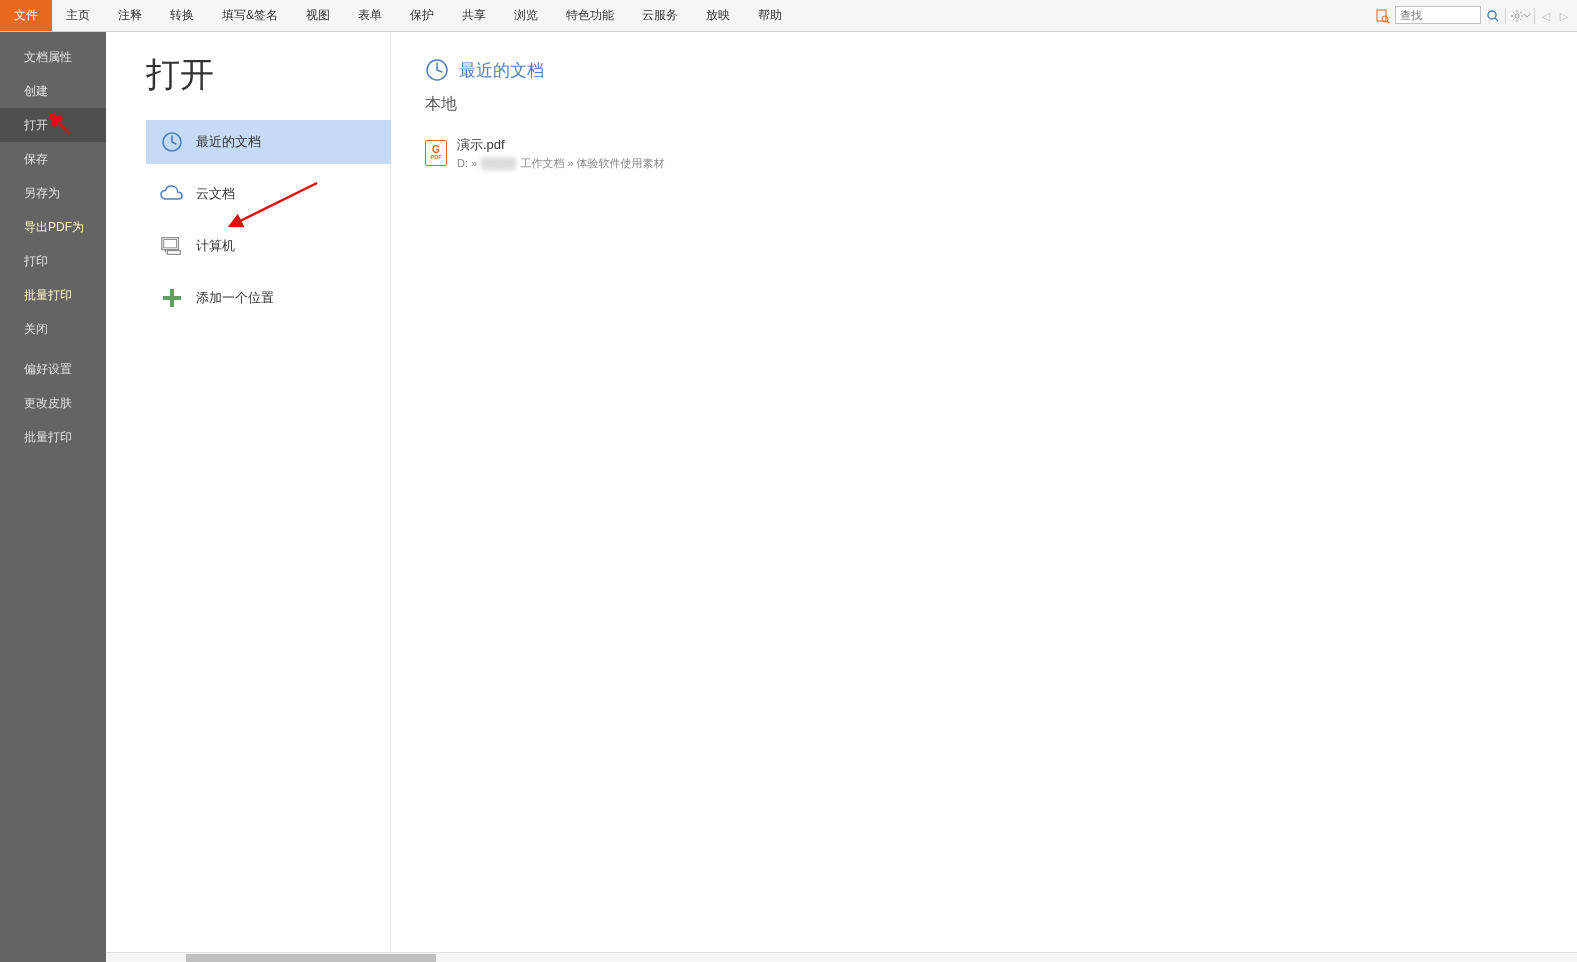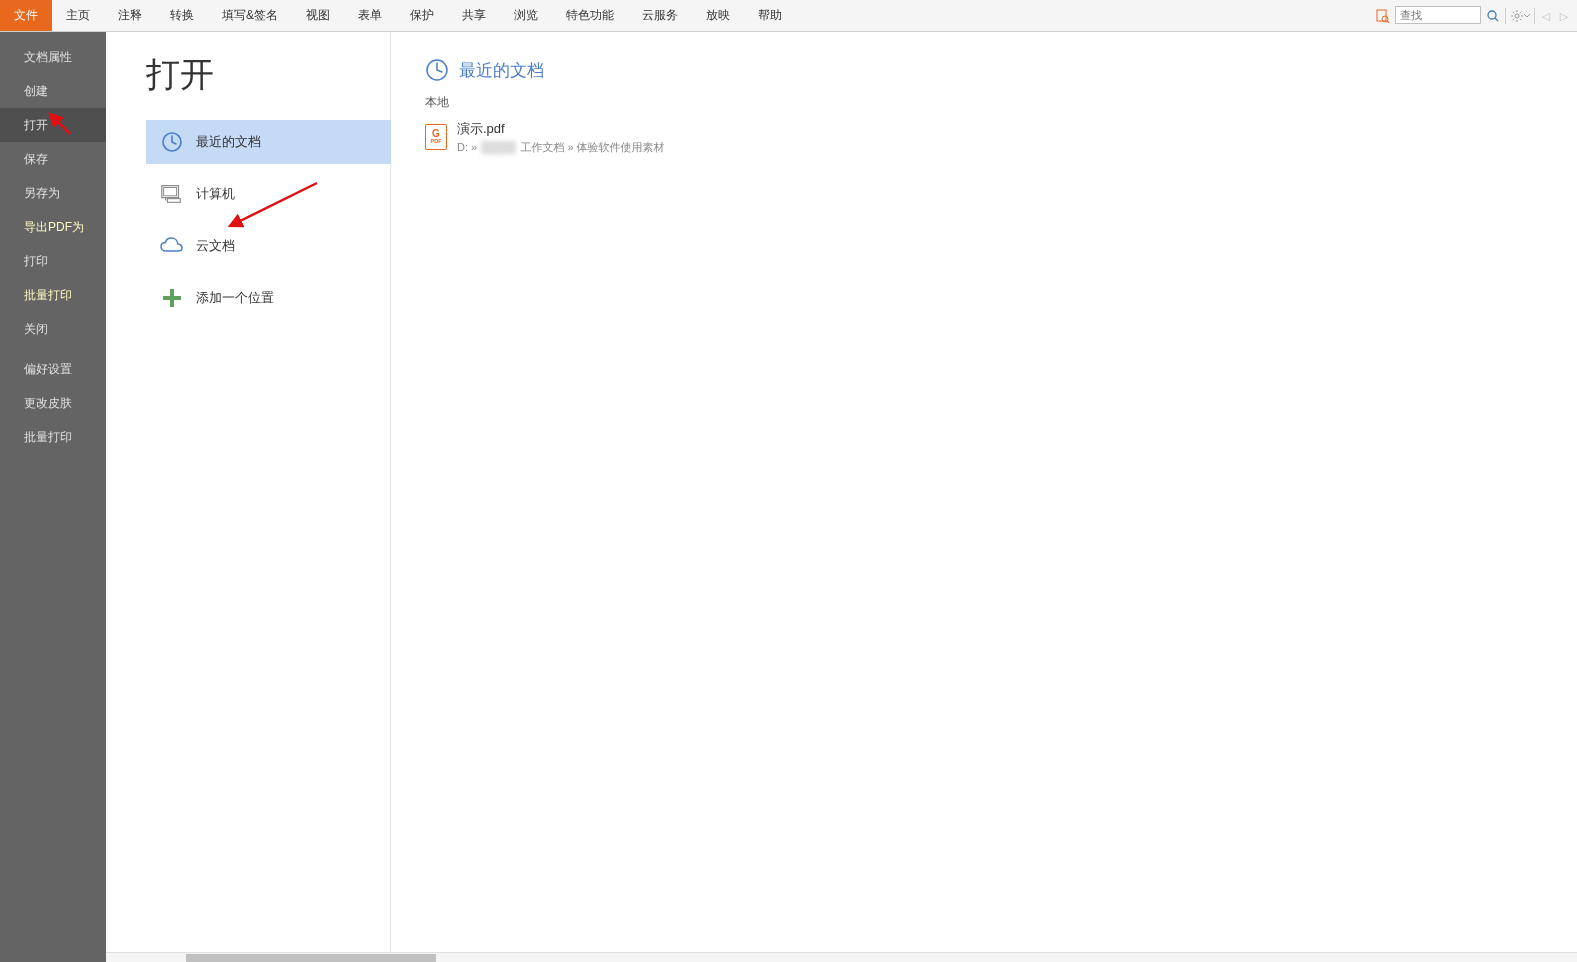--- a/index.html
+++ b/index.html
@@ -31,21 +31,21 @@
     .panel-title { font-size: 34px; color: #333; font-weight: 300; margin-bottom: 22px; }
     .open-option { width: 245px; height: 44px; display: flex; align-items: center; gap: 12px; padding-left: 14px; font-size: 13px; color: #333; cursor: pointer; margin-bottom: 8px; }
     .open-option.selected { background: #c4daf5; }
     .open-option .opt-icon { width: 24px; height: 24px; display: flex; align-items: center; justify-content: center; }
     
     
     .panel-right { flex: 1; padding: 26px 0 0 34px; position: relative; }
     .recent-header { display: flex; align-items: center; gap: 10px; margin-bottom: 12px; }
     .recent-header-icon { width: 24px; height: 24px; }
     .recent-header-title { font-size: 17px; color: #4a7fc8; font-weight: 300; }
-    .local-label { font-size: 12px; color: #555; margin-bottom: 6px; }
+    .local-label { font-size: 16px; color: #555; margin-bottom: 18px; }
     .file-row { display: flex; align-items: center; gap: 10px; height: 40px; }
     .file-icon { width: 22px; height: 26px; border: 1px solid #e8681e; border-radius: 2px; display: flex; flex-direction: column; align-items: center; justify-content: center; position: relative; }
     .file-icon-top { font-size: 10px; color: #e8681e; font-weight: bold; line-height: 1; }
     .file-icon-bot { font-size: 5.5px; color: #e8681e; font-weight: bold; line-height: 1; }
     .file-info { display: flex; flex-direction: column; gap: 2px; }
     .file-name { font-size: 13px; color: #333; }
     .file-path { font-size: 11px; color: #888; display: flex; align-items: center; gap: 4px; }
     .file-path .blur { filter: blur(2px); background: #ddd; color: #ddd; padding: 0 2px; }
     
     
@@ -134,37 +134,37 @@
         <svg width="22" height="22" viewBox="0 0 22 22">
             <circle cx="11" cy="11" r="9" fill="none" stroke="#4a7fc8" stroke-width="1.6"></circle>
             <path d="M11 5 L11 11 L15 13" fill="none" stroke="#4a7fc8" stroke-width="1.6" stroke-linecap="round"></path>
           </svg>
       </span>
       <span>最近的文档</span>
     </div>
 
     <div class="open-option">
       <span class="opt-icon">
+        <svg width="24" height="18" viewBox="0 0 24 18">
+            <path d="M6 14 C3 14 1 12 1 9.5 C1 7 3 5.5 5.5 5.5 C6 3 8.5 1 11.5 1 C15 1 17.5 3.5 17.8 7 C20.5 7.2 22 9 22 11 C22 13 20 14 18 14 Z" fill="none" stroke="#4a7fc8" stroke-width="1.5"></path>
+          </svg>
+      </span>
+      <span>云文档</span>
+    </div>
+
+    <div class="open-option">
+      <span class="opt-icon">
         <svg width="26" height="22" viewBox="0 0 26 22">
             <rect x="2" y="2" width="18" height="13" fill="none" stroke="#888" stroke-width="1.3"></rect>
             <rect x="4" y="4" width="14" height="9" fill="none" stroke="#888" stroke-width="1"></rect>
             <rect x="8" y="16" width="14" height="4" fill="none" stroke="#888" stroke-width="1.2"></rect>
             <line x1="6" y1="15" x2="6" y2="18" stroke="#888" stroke-width="1.2"></line>
           </svg>
       </span>
       <span>计算机</span>
-    </div>
-
-    <div class="open-option">
-      <span class="opt-icon">
-        <svg width="24" height="18" viewBox="0 0 24 18">
-            <path d="M6 14 C3 14 1 12 1 9.5 C1 7 3 5.5 5.5 5.5 C6 3 8.5 1 11.5 1 C15 1 17.5 3.5 17.8 7 C20.5 7.2 22 9 22 11 C22 13 20 14 18 14 Z" fill="none" stroke="#4a7fc8" stroke-width="1.5"></path>
-          </svg>
-      </span>
-      <span>云文档</span>
     </div>
 
     <div class="open-option">
       <span class="opt-icon">
         <svg width="22" height="22" viewBox="0 0 22 22">
             <rect x="9" y="2" width="4" height="18" fill="#5fa05f"></rect>
             <rect x="2" y="9" width="18" height="4" fill="#5fa05f"></rect>
           </svg>
       </span>
       <span>添加一个位置</span>

